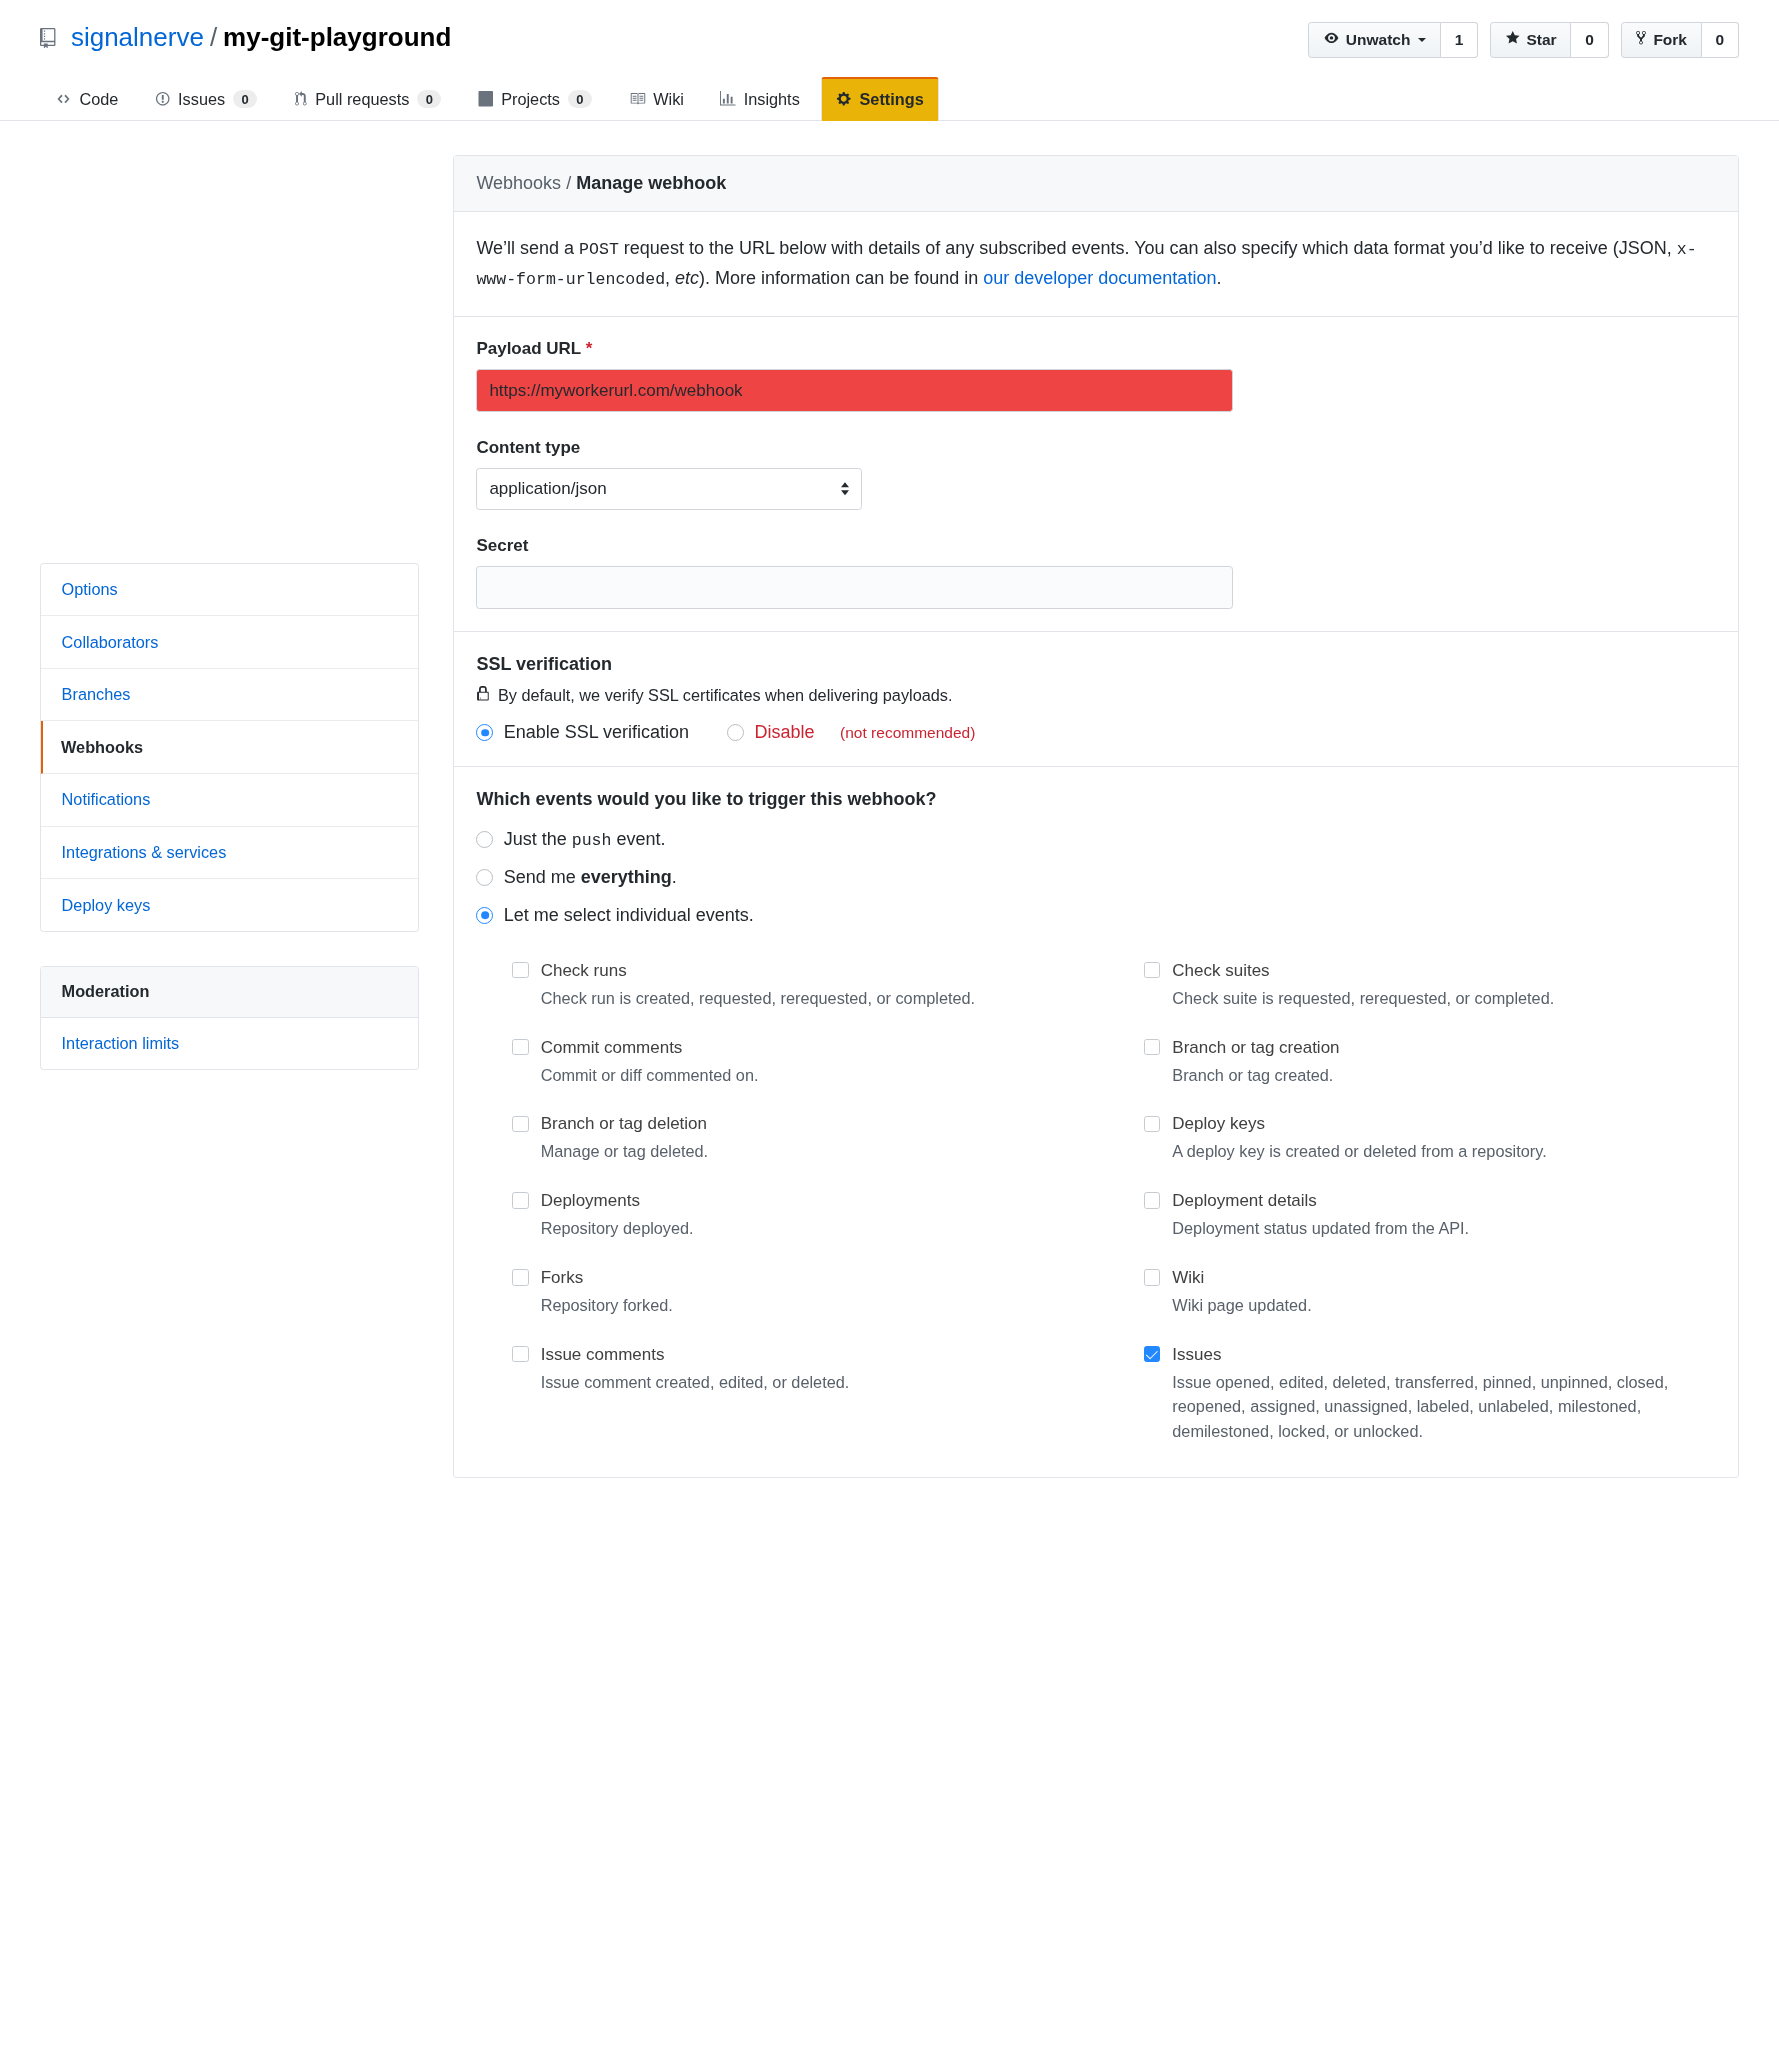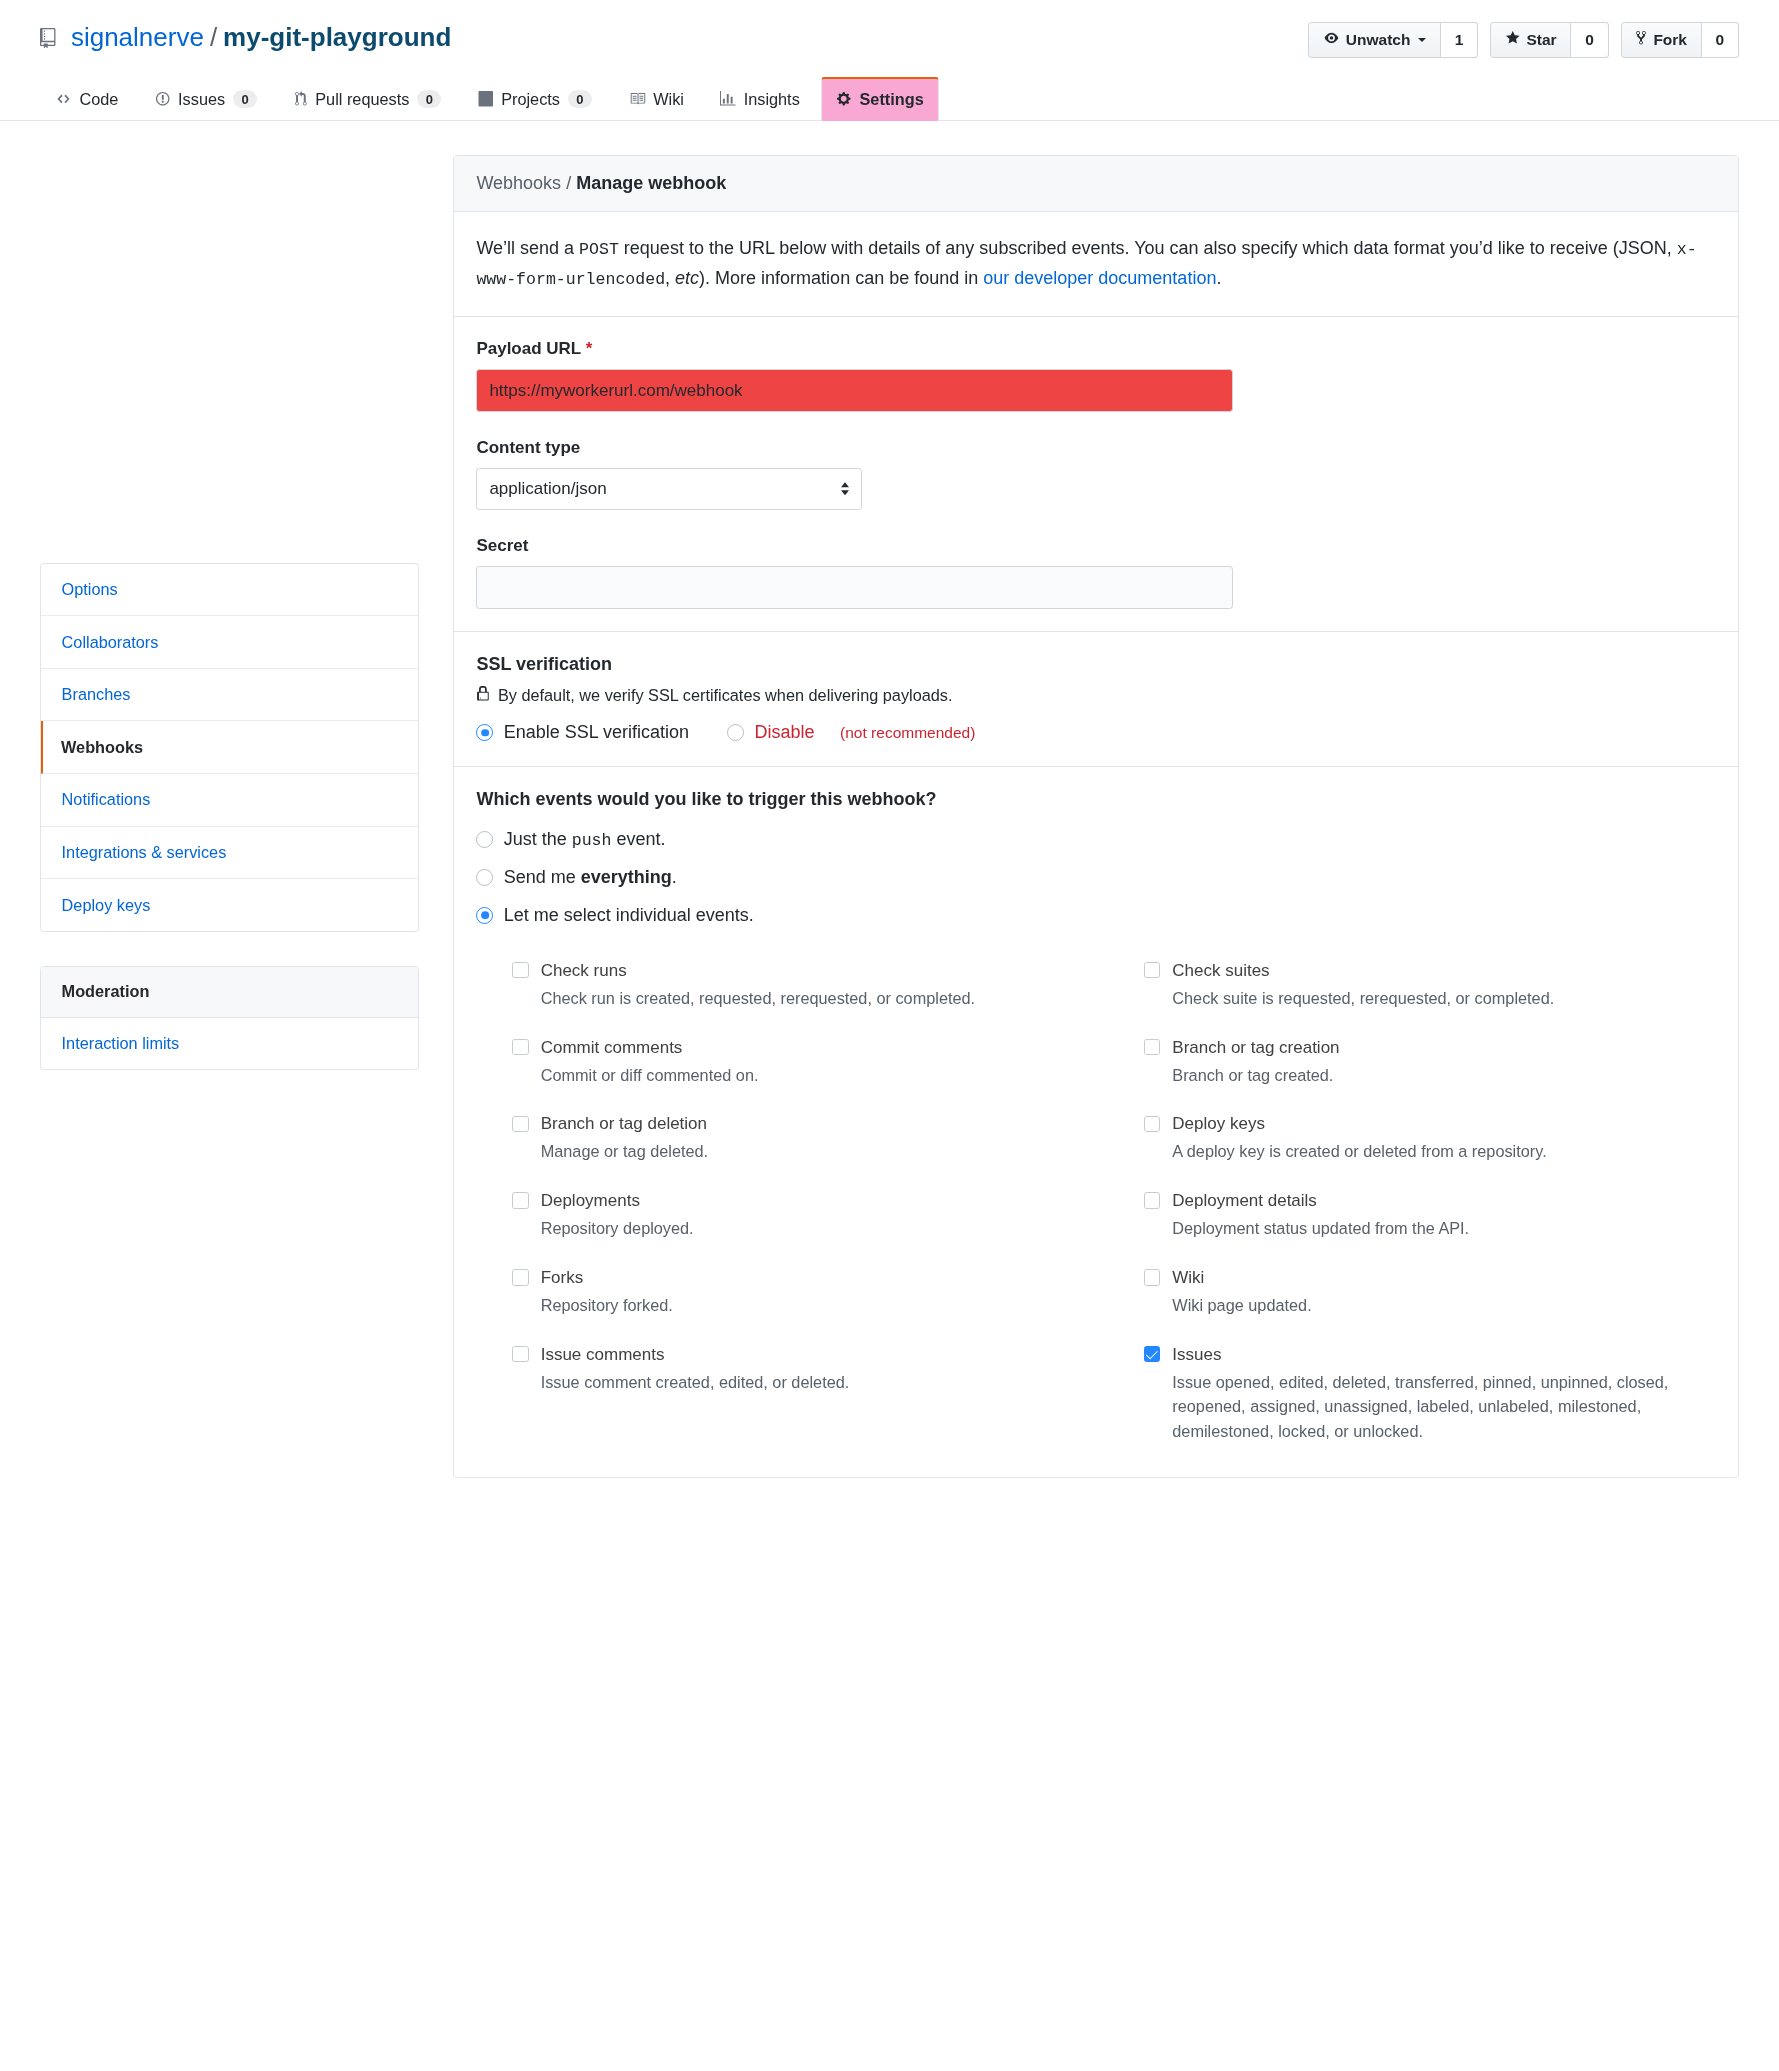--- a/index.html
+++ b/index.html
@@ -20,21 +20,21 @@
     display: flex; align-items: flex-start; justify-content: space-between;
   }
   .repo-title {
     display: flex; align-items: center; font-size: 26px; line-height: 1.2;
   }
   .repo-icon {
     margin-right: 10.3px; color: #6a737d; display: inline-flex;
   }
   .repo-owner { color: #0366d6; text-decoration: none; }
   .repo-sep { color: #586069; margin: 0 6px; }
-  .repo-name { color: #0c4a6e; font-weight: bold; text-decoration: none; }
+  .repo-name { color: #000000; font-weight: bold; text-decoration: none; }
 
   .repo-actions { display: flex; gap: 12px; }
   .btn-group { display: flex; align-items: stretch; }
   .btn {
     display: flex; align-items: center; gap: 6px;
     background: linear-gradient(#fafbfc, #eff3f6);
     border: 0.9px solid #d1d5da;
     padding: 6.9px 13.8px;
     font-size: 15.5px; font-weight: bold; color: #24292e;
     border-radius: 3.4px 0 0 3.4px;
@@ -65,21 +65,21 @@
     display: flex; align-items: center; gap: 7.7px;
     padding: 12px 13.8px;
     font-size: 16.3px; color: #24292e;
     border: 0.9px solid transparent; border-bottom: 0;
     background: transparent;
     margin-bottom: -0.9px;
     cursor: pointer;
   }
   .nav-tab .ticon { color: #6a737d; display: inline-flex; }
   .nav-tab.selected {
-    background: #f9a8d4;
+    background: #eab308;
     border-color: #e1e4e8;
     border-top: 2.6px solid #e36209;
     border-radius: 3.4px 3.4px 0 0;
     font-weight: bold;
     padding-top: 10.3px;
   }
   .nav-tab.selected .ticon { color: #24292e; }
   .counter {
     background: rgba(27,31,35,.08);
     border-radius: 17px; padding: 1.7px 8.6px;

